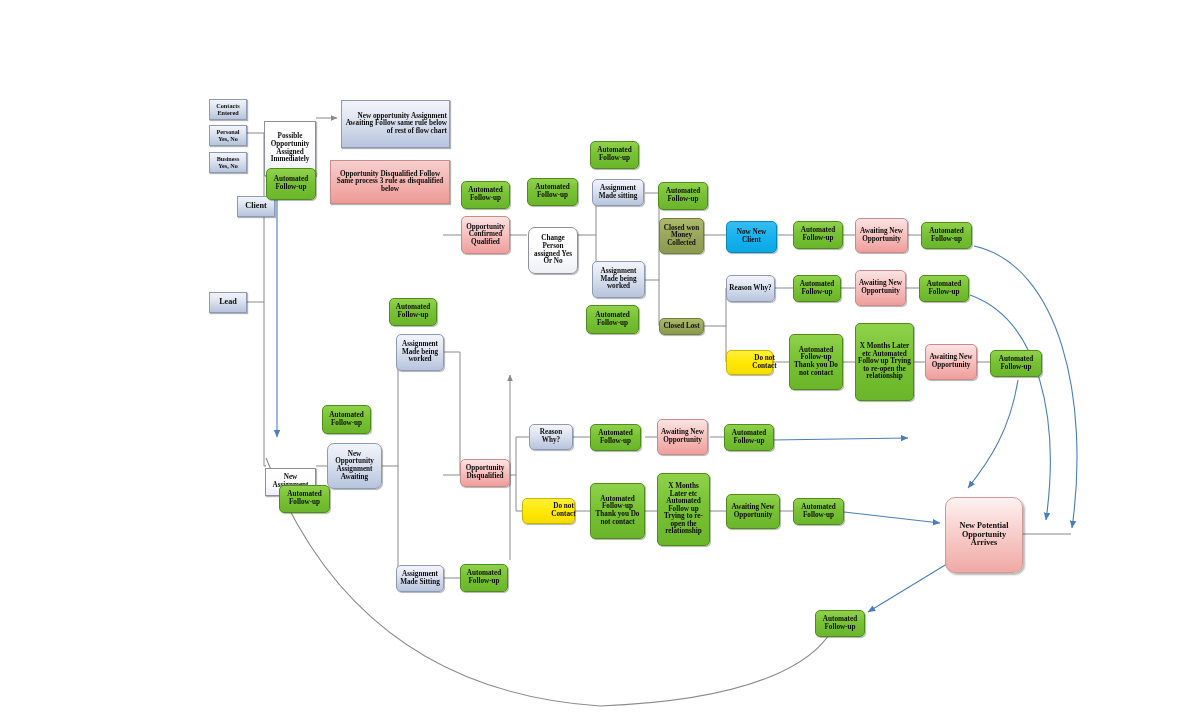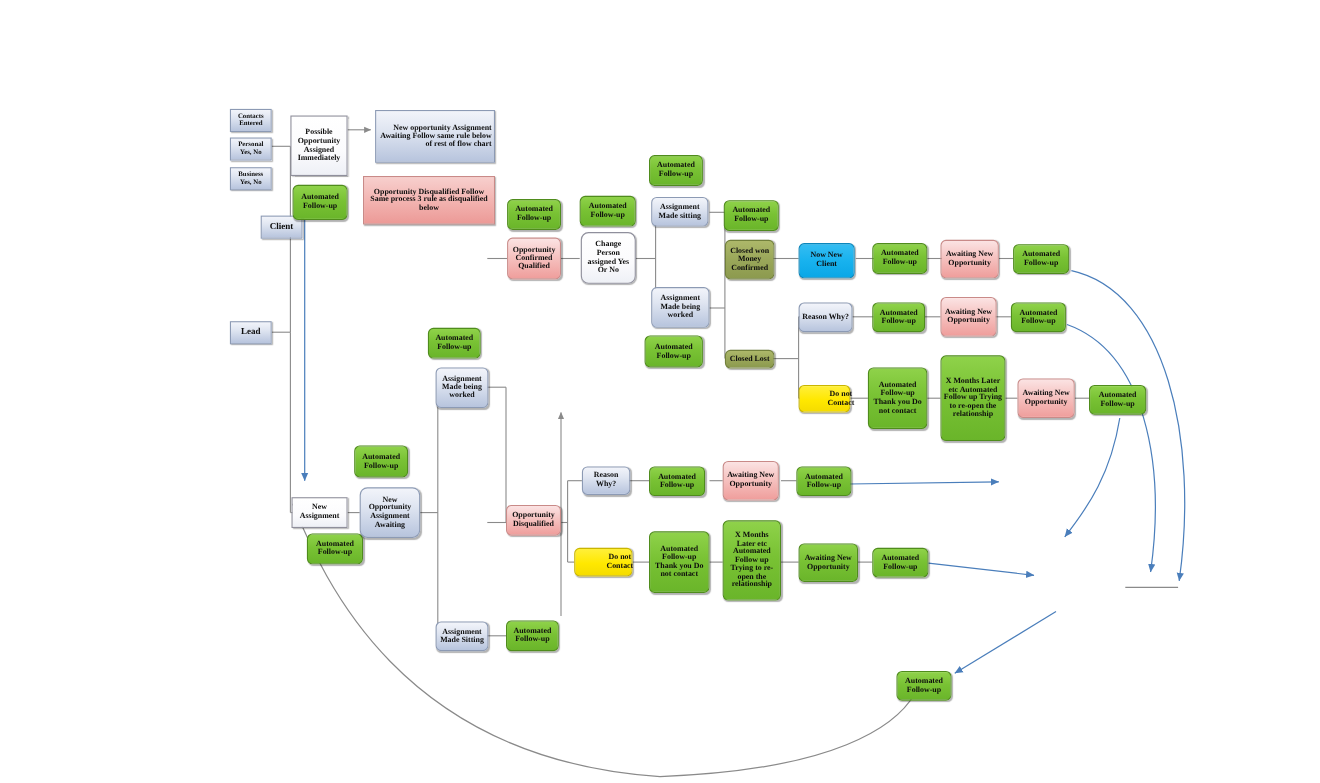--- a/index.html
+++ b/index.html
@@ -23,20 +23,21 @@
   
   .n-blue{
     background:linear-gradient(to bottom,#f2f4fa 0%,#dfe5f1 38%,#b7c4dd 100%);
     border:1px solid #8c9ab4;
     box-shadow:1px 1px 1px rgba(0,0,0,.30);
   }
   .n-white{
     background:linear-gradient(to bottom,#ffffff 0%,#fbfbfd 60%,#eef0f6 100%);
     border:1px solid #8f8f9c;
     box-shadow:1px 1px 1px rgba(0,0,0,.30);
+    margin-top:16px;
   }
   .n-green{
     background:linear-gradient(to bottom,#8fd24a 0%,#79c234 45%,#6ab52a 100%);
     border:1px solid #4f8c1c;
     border-radius:5px;
     box-shadow:1px 1px 1px rgba(0,0,0,.30);
   }
   .n-red{
     background:linear-gradient(to bottom,#fbe3e3 0%,#f6c3c1 45%,#ef9e9c 100%);
     border:1px solid #c98a88;
@@ -244,21 +245,21 @@
 
   <div class="node n-blue rsm fs7" style="left:592px;top:261px;width:53px;height:37px;">
     <span>Assignment Made being worked</span>
   </div>
 
   <div class="node n-green fs7" style="left:586px;top:305px;width:53px;height:29px;">
     <span>Automated Follow-up</span>
   </div>
 
   <div class="node n-olive fs7" style="left:659px;top:218px;width:45px;height:36px;">
-    <span>Closed won Money Confirmed</span>
+    <span>Closed won Money Collected</span>
   </div>
 
   <div class="node n-olive fs7" style="left:659px;top:318px;width:45px;height:17px;">
     <span>Closed Lost</span>
   </div>
 
   <div class="node n-cyan fs7" style="left:726px;top:221px;width:51px;height:32px;">
     <span>Now New Client</span>
   </div>
 
@@ -375,18 +376,21 @@
   </div>
 
   <div class="node n-blue rsm fs7" style="left:396px;top:565px;width:48px;height:27px;">
     <span>Assignment Made Sitting</span>
   </div>
 
   <div class="node n-green fs7" style="left:460px;top:564px;width:48px;height:28px;">
     <span>Automated Follow-up</span>
   </div>
 
+  <div class="node n-pinkbig fs8" style="left:945px;top:497px;width:78px;height:76px;">
+    <span>New Potential Opportunity Arrives</span>
+  </div>
 
   <div class="node n-green fs7" style="left:815px;top:610px;width:50px;height:27px;">
     <span>Automated Follow-up</span>
   </div>
 
 </div>
 
 </body></html>

